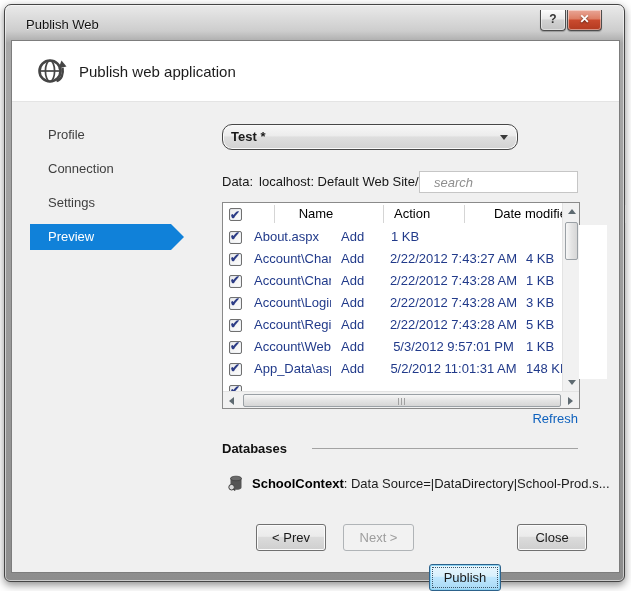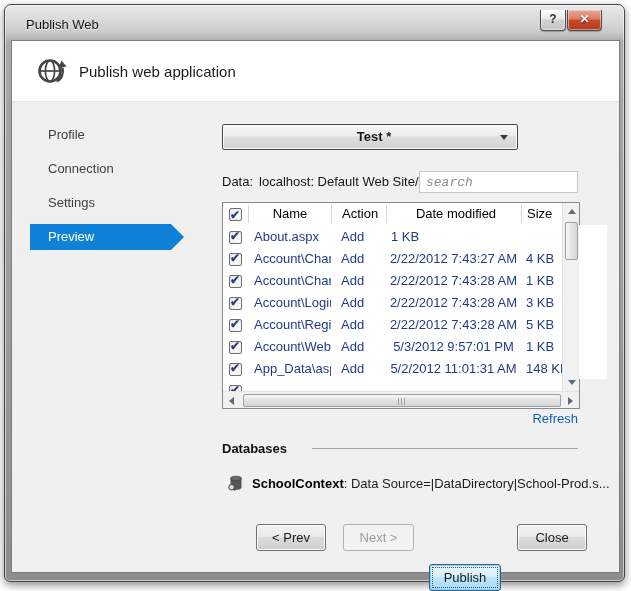--- a/index.html
+++ b/index.html
@@ -54,47 +54,47 @@
   }
   .side-item.selected { background:#1081d9; color:#ffffff; }
   .side-arrow {
     position:absolute; right:-13px; top:0; width:0; height:0;
     border-top:13px solid transparent; border-bottom:13px solid transparent;
     border-left:13px solid #1081d9;
   }
   
   .dropdown {
     position:absolute; left:222px; top:124px; width:296px; height:26px;
-    border:1px solid #474747; border-radius:2px;
+    border:1px solid #474747; border-radius:10px;
     background:linear-gradient(#f7f7f7,#ececec 45%,#dedede 50%,#d2d2d2);
     box-shadow: inset 0 0 0 1px #fafafa;
-    line-height:24px; padding-left:8px; font-weight:bold; cursor:default;text-align:center;
+    line-height:24px; padding-left:8px; font-weight:bold; cursor:default;
   }
   .dd-arrow {
     position:absolute; right:9px; top:10px; width:0; height:0;
     border-left:4px solid transparent; border-right:4px solid transparent;
     border-top:5px solid #3a3a3a;
   }
   
   .files-line { position:absolute; left:222px; top:174px; color:#161616; }
   .files-line .loc { margin-left:6px; }
   .search-input {
     position:absolute; left:419px; top:171px; width:159px; height:22px;
-    border:1px solid #c6c6c6; background:#fff; padding:0 6px; font-size:13px;
-    font-family:Liberation Mono, monospace; color:#4d7c0f; outline:none;
+    border:1px solid #c6c6c6; background:#fff; padding:0 14px; font-size:13px;
+    font-family:Liberation Sans, sans-serif; color:#4d7c0f; outline:none;
   }
   .search-input::placeholder { font-style:italic; color:#8e8e8e; }
   
   .table {
     position:absolute; left:222px; top:202px; width:358px; height:207px;
     background:#fff; border:1px solid #8a8a8a;
   }
   .thead {
     position:absolute; left:0; top:0; width:339px; height:22px;
-    display:flex; align-items:center; background:#fff; color:#000;
+    display:flex; align-items:center; background:#fff; color:#000;gap:26px;
   }
   .thead .cell { border-left:1px solid #d5d5d5; height:18px; line-height:18px; }
   .thead .cell:first-child { border-left:none; }
   .trow {
     height:22px; display:flex; align-items:center; color:#213a8a; background:#fff;
   }
   .cell { display:inline-block; overflow:hidden; white-space:nowrap; }
   .c-check { width:25px; text-align:center; flex:none; }
   .c-name  { width:83px; padding-left:6px; flex:none; }
   .thead .c-name { text-align:center; padding-left:0; }

